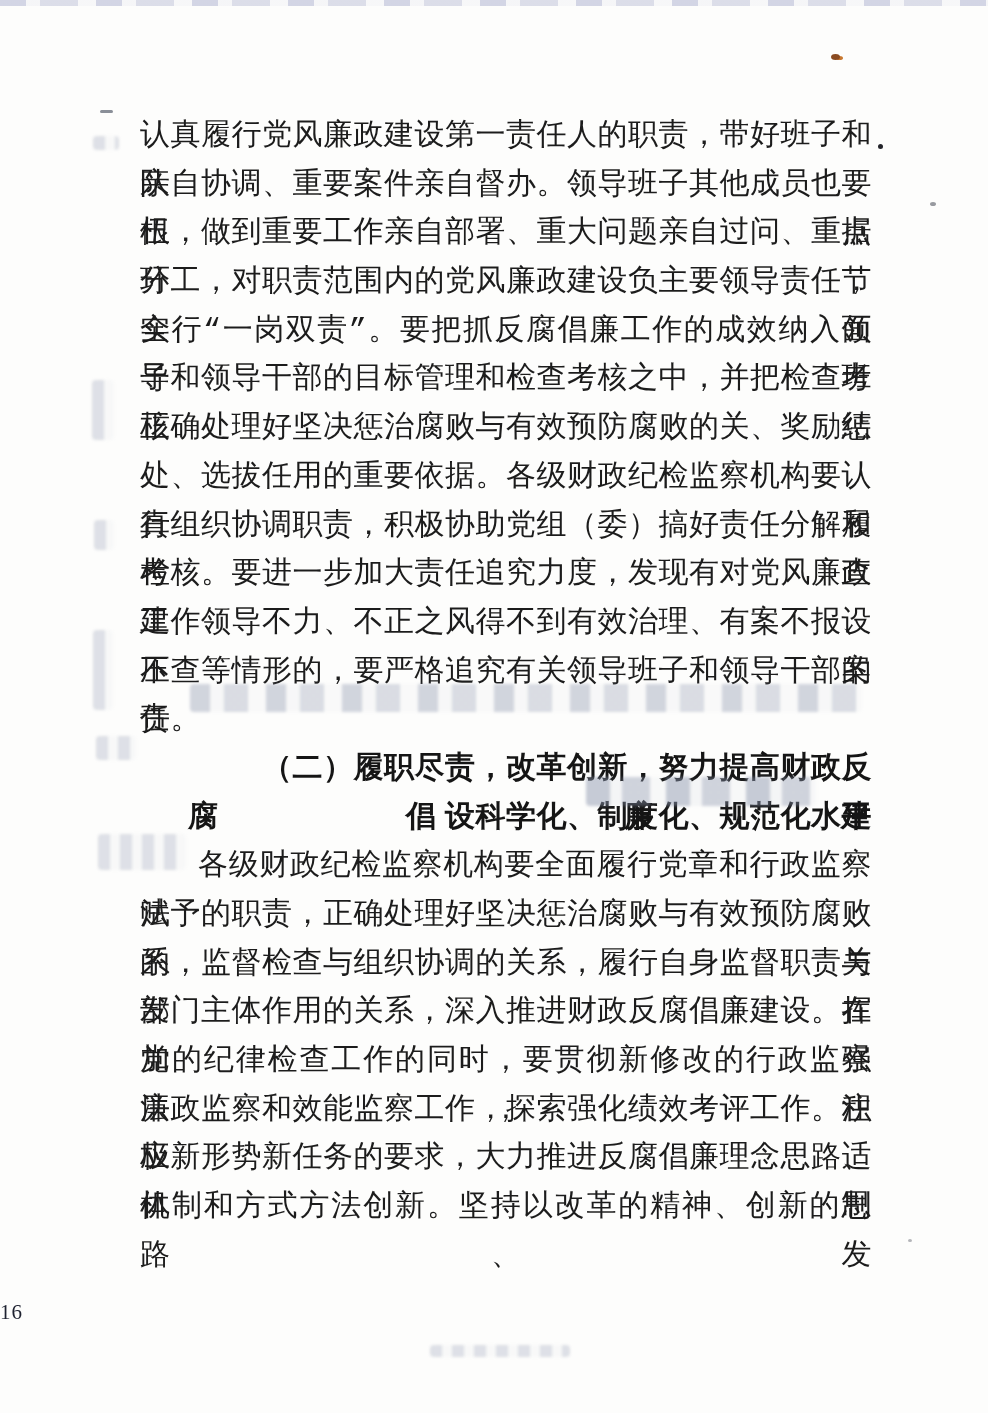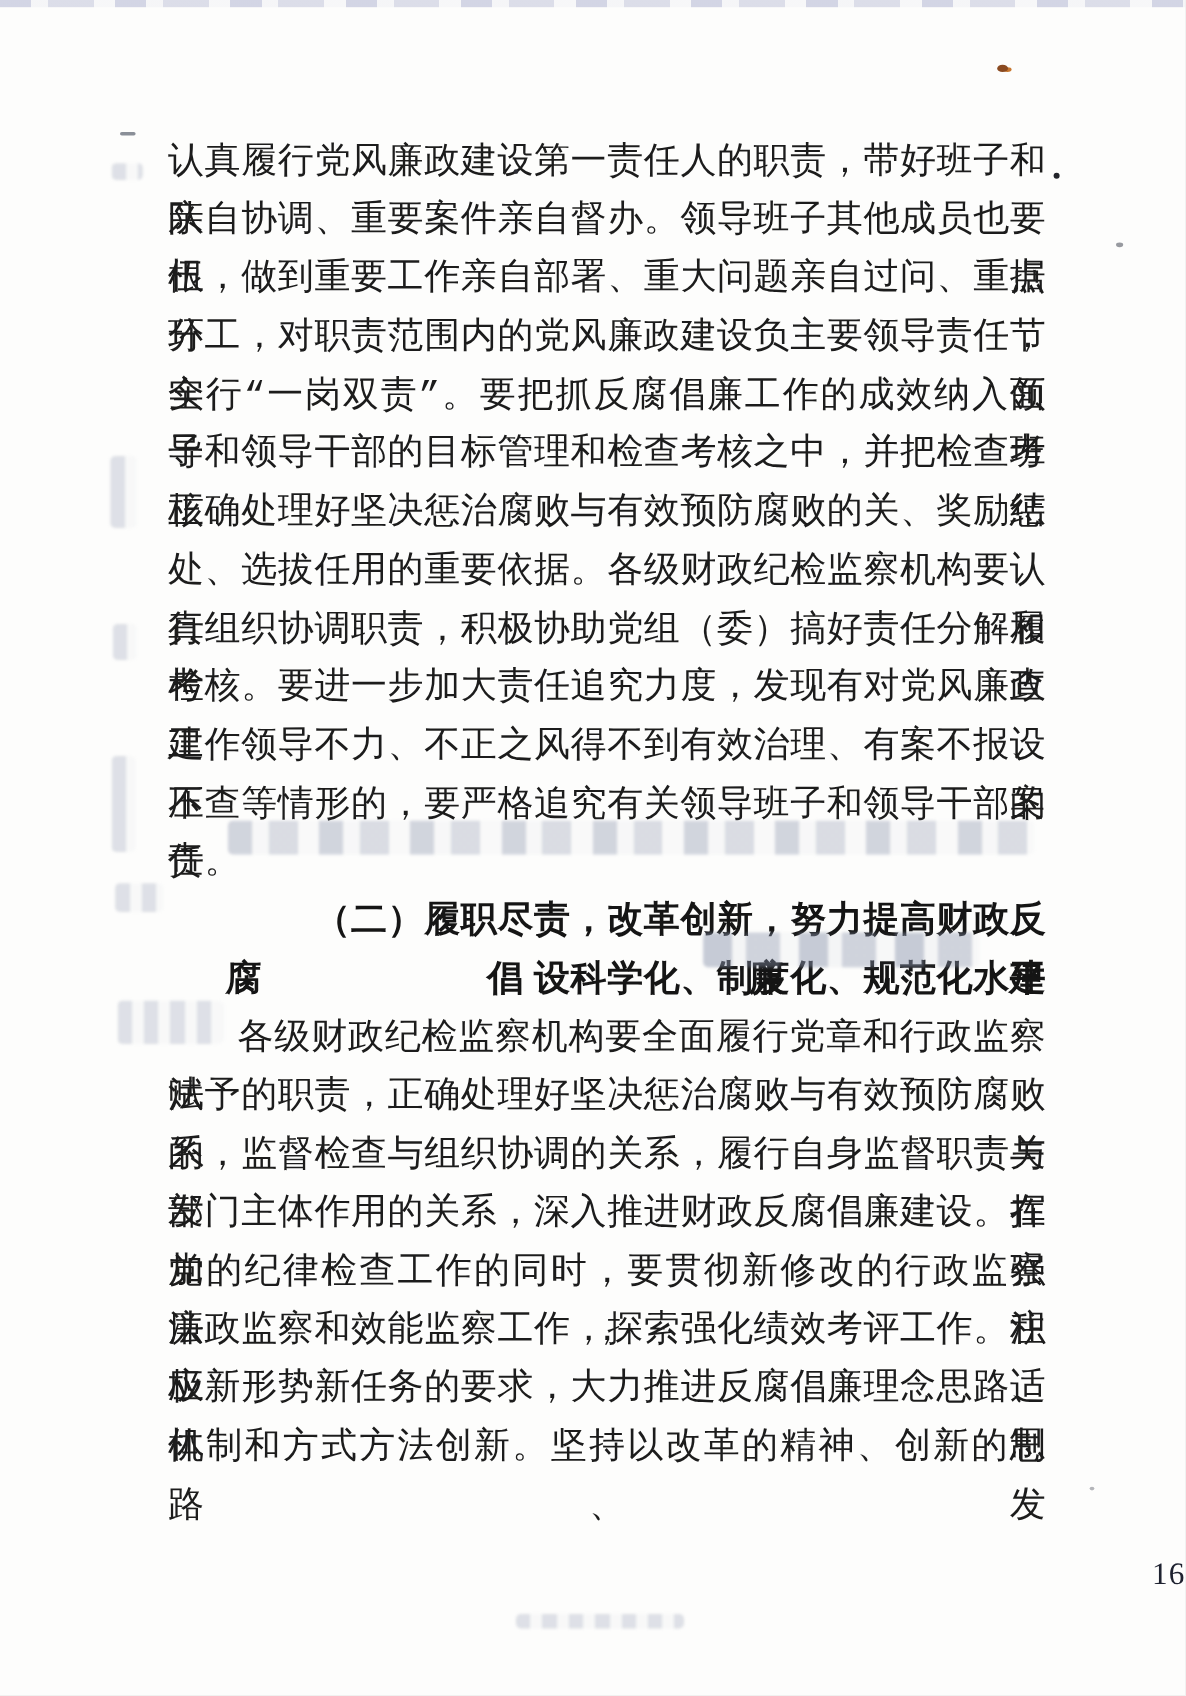--- a/index.html
+++ b/index.html
@@ -49,22 +49,22 @@
     text-align-last: justify;
   }
   .i2   { text-indent: 58px; }   
   .ihead{ text-indent: 44px; margin-left: 48px; }   
   .bold { font-weight: 700; color: #151515; text-align: right; }
   .pagenum {
     position: absolute;
     left: 0;
     top: 1297px;
     width: 988px;
-    text-align: right;
-    font-size: 26px;
+    text-align: left;
+    font-size: 21px;
     line-height: 30px;
     color: #1e2230;
     letter-spacing: 1px;
   }
   
   .ghost {
     position: absolute;
     filter: blur(1.4px);
     border-radius: 4px;
   }

